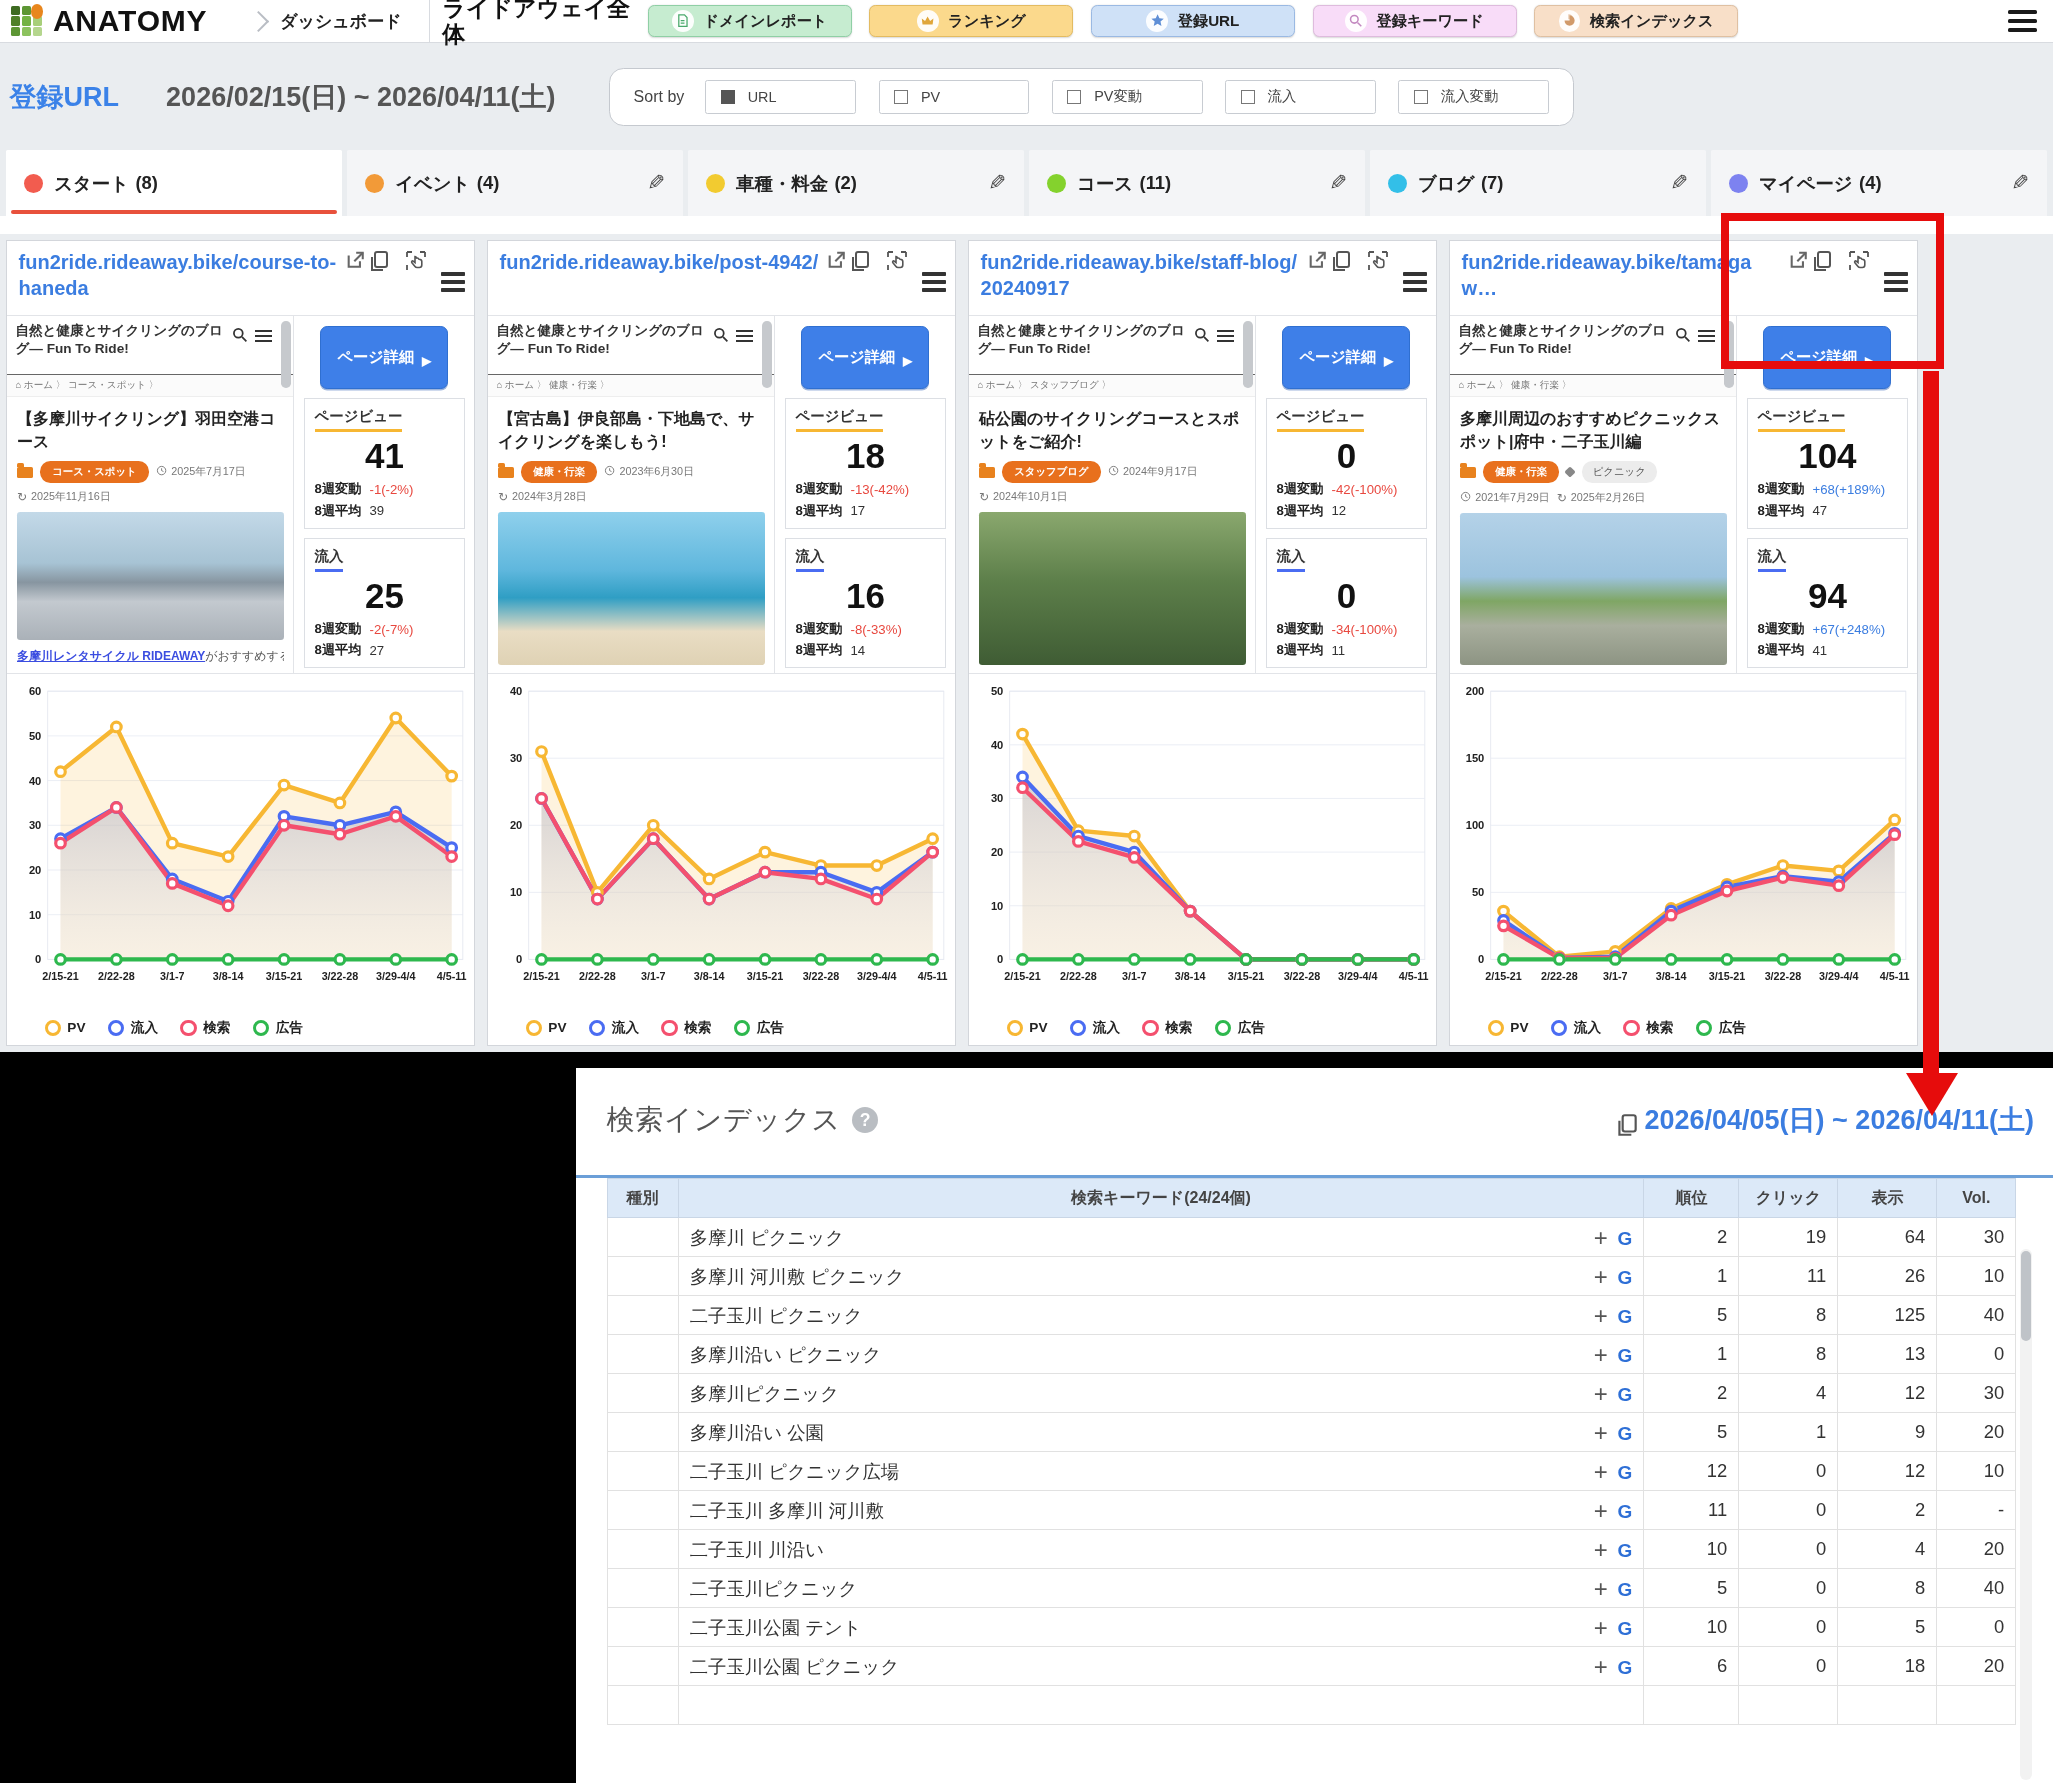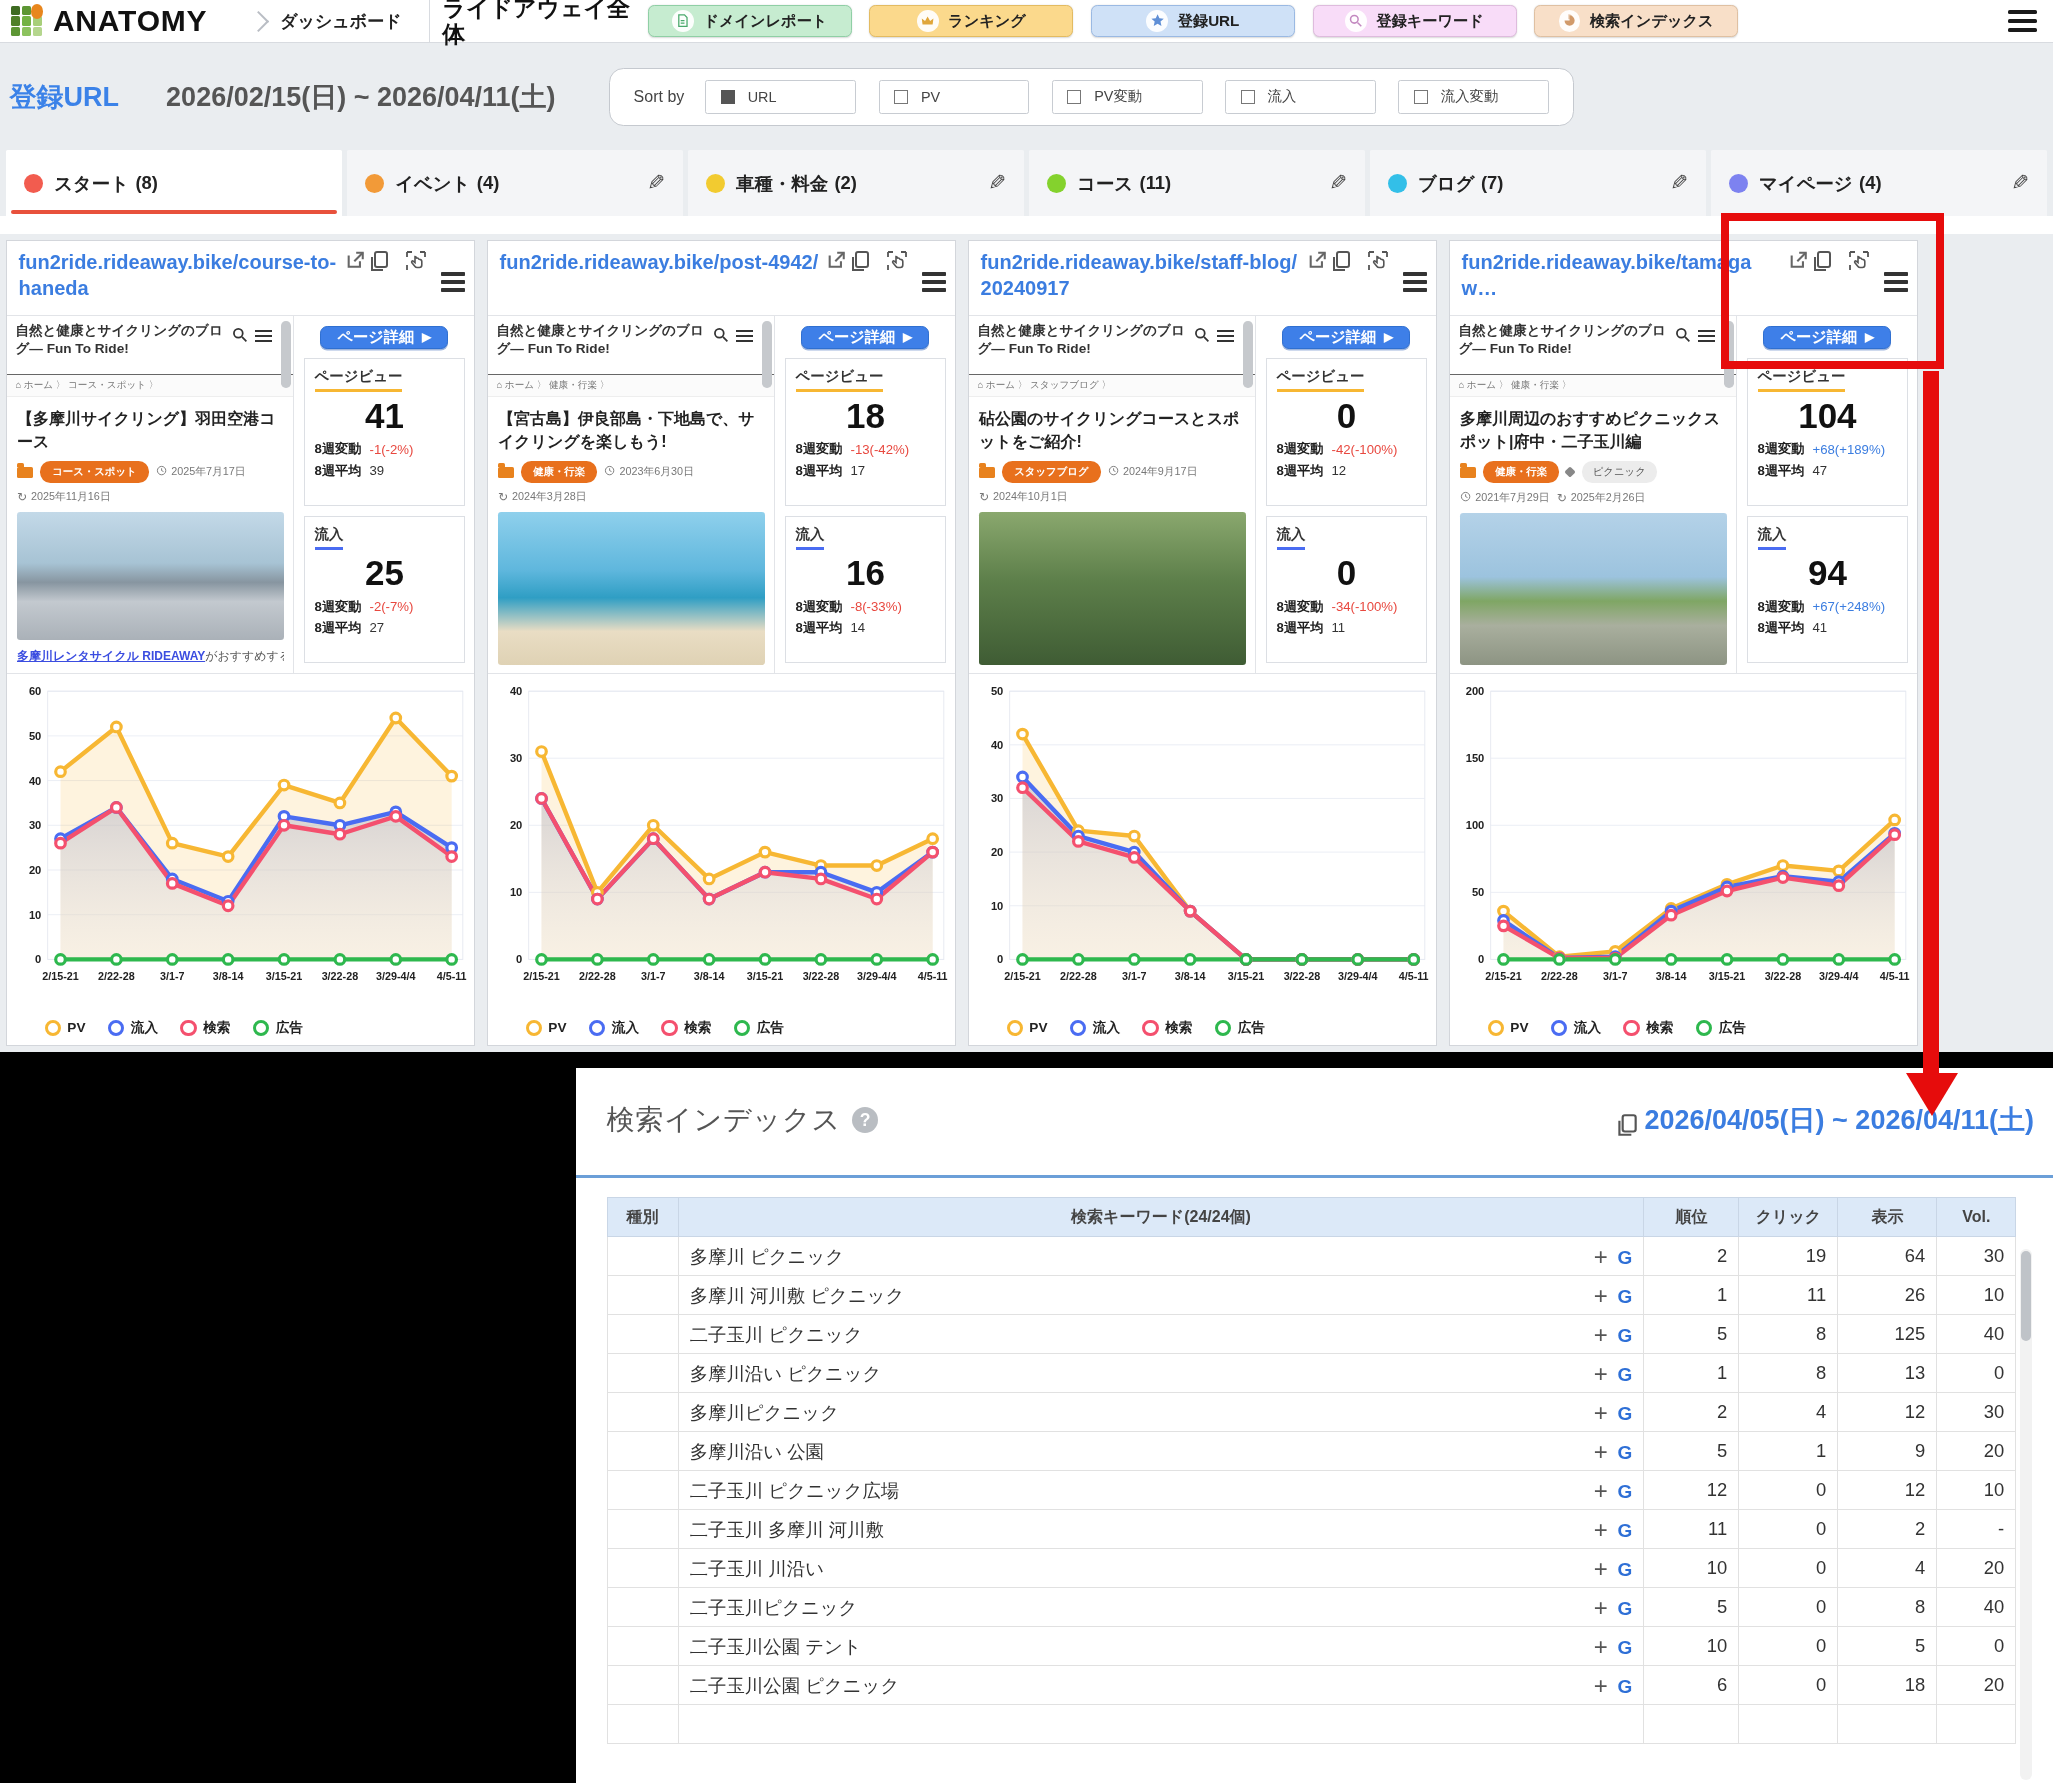--- a/index.html
+++ b/index.html
@@ -89,21 +89,21 @@
   .meta .rfs{font-size:12px;}
   .photo{flex:1;min-height:45px;border-radius:3.2px;}
   .photo-airport{background:linear-gradient(180deg,#c3d9e8 0%,#a7c3d4 40%,#8795a0 55%,#c3c9cf 70%,#aab1b8 100%);}
   .photo-beach{background:linear-gradient(180deg,#8fd0ec 0%,#5fb7dd 38%,#2f9ec4 56%,#e9ddc4 78%,#dfd2b4 100%);}
   .photo-park{background:linear-gradient(180deg,#8aa86e 0%,#5d7f4a 45%,#3f5c34 100%);}
   .photo-river{background:linear-gradient(180deg,#b4d2e8 0%,#9cc3de 42%,#7fa664 58%,#a9af9e 74%,#8d9483 100%);}
   .pv-footer{font-size:12px;color:#555;white-space:nowrap;overflow:hidden;}
   .pv-footer a{color:#3b4de0;text-decoration:underline;font-weight:700;cursor:pointer;}
 
   .stats{flex:1;padding:9.6px 9.6px;display:flex;flex-direction:column;gap:9.6px;box-sizing:border-box;}
-  .detail-btn{align-self:center;background:#3e7fe8;border:0.8px solid #2f6fd0;color:#fff;font-size:15.2px;font-weight:700;border-radius:7.2px;padding:0 16px;display:flex;align-items:center;gap:8px;cursor:pointer;box-shadow:0 1.6px 0 rgba(40,90,180,.45);white-space:nowrap;}
+  .detail-btn{align-self:center;background:#3e7fe8;border:0.8px solid #2f6fd0;color:#fff;font-size:15.2px;font-weight:700;border-radius:7.2px;padding:20px 16px;display:flex;align-items:flex-end;gap:8px;cursor:pointer;box-shadow:0 1.6px 0 rgba(40,90,180,.45);white-space:nowrap;}
   .detail-btn .arr{font-size:12px;}
   .stat-box{border:0.8px solid #dcdfe4;flex:1;padding:8px 9.6px;box-sizing:border-box;}
   .stat-label{display:inline-block;font-size:14.4px;font-weight:700;color:#333;padding-bottom:3.2px;border-bottom:3.2px solid #f7b733;}
   .stat-label.blue{border-bottom-color:#4a6cf2;}
   .stat-num{font-size:35px;font-weight:800;color:#111;text-align:center;margin:3.2px 0 4.8px;}
   .stat-row{display:flex;gap:8px;font-size:13.2px;margin-top:3.2px;align-items:center;}
   .stat-row .k{font-weight:700;color:#222;white-space:nowrap;}
   .stat-row .v{color:#333;}
   .v.neg{color:#e8483f;}
   .v.pos{color:#3b7de0;}
@@ -119,21 +119,21 @@
   .panel{position:absolute;left:576px;top:16px;width:1477px;height:715px;background:#fff;box-sizing:border-box;padding:24px 19px 0 30.5px;overflow:hidden;}
   .panel-head{display:flex;align-items:center;height:56px;}
   .panel-title{font-size:28px;color:#555;letter-spacing:0.8px;}
   .help{width:26px;height:26px;border-radius:50%;background:#b9bdc2;color:#fff;font-size:17.6px;font-weight:700;display:flex;align-items:center;justify-content:center;margin-left:11.2px;cursor:pointer;}
   .panel-right{margin-left:auto;display:flex;align-items:flex-end;gap:4px;}
   .picon{width:26px;height:26px;color:#555;cursor:pointer;}
   .picon svg{width:26px;height:26px;}
   .panel-date{font-size:27px;font-weight:700;color:#3b7de0;text-decoration:none;cursor:pointer;}
   .pdivider{height:3.2px;background:#6b9fd8;margin:27px -19px 0 -30.5px;}
 
-  table.kw{margin-top:19px;border-collapse:collapse;width:calc(100% - 17.6px);table-layout:fixed;}
+  table.kw{border-collapse:collapse;width:calc(100% - 17.6px);table-layout:fixed;}
   .kw th{background:#dce9f8;border:0.8px solid #c9d6e6;font-size:16px;font-weight:700;color:#444;height:38px;padding:0 6.4px;}
   .kw td{border:0.8px solid #e1e1e1;height:39px;padding:0 11.2px;font-size:18.4px;color:#333;box-sizing:border-box;}
   .kw td.num{text-align:right;}
   .rowdot{width:12px;height:12px;border-radius:50%;background:#d2d2d2;margin:0 auto;}
   .kwcell{display:flex;align-items:flex-end;gap:9.6px;}
   .kwtext{flex:1;overflow:hidden;white-space:nowrap;}
   .addbtn{font-size:24px;font-weight:300;color:#555;cursor:pointer;line-height:1;}
   .gbtn{font-size:19px;font-weight:700;color:#2e6fd6;cursor:pointer;}
   .tbl-scroll{position:absolute;right:21px;top:181px;bottom:3.2px;width:12px;background:#f2f2f2;border-radius:6.4px;}
   .tbl-scroll .thumb{position:absolute;top:1.6px;left:0.8px;width:10.4px;height:90px;background:#bfc3c8;border-radius:5.6px;}

